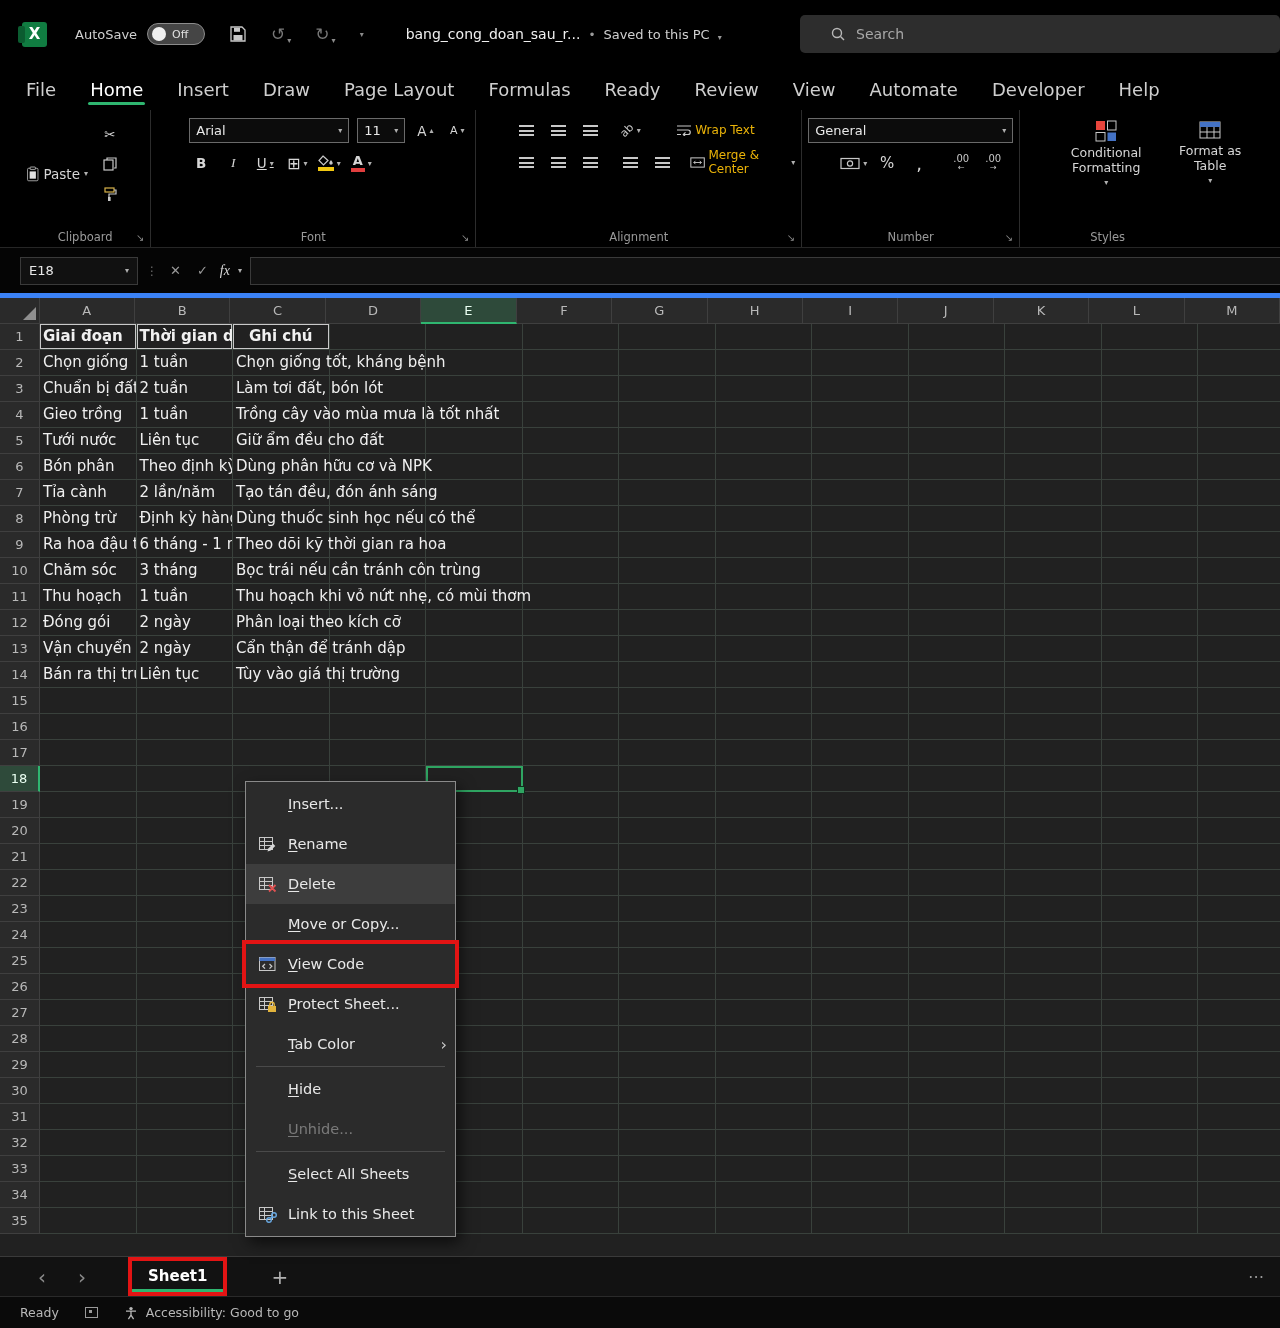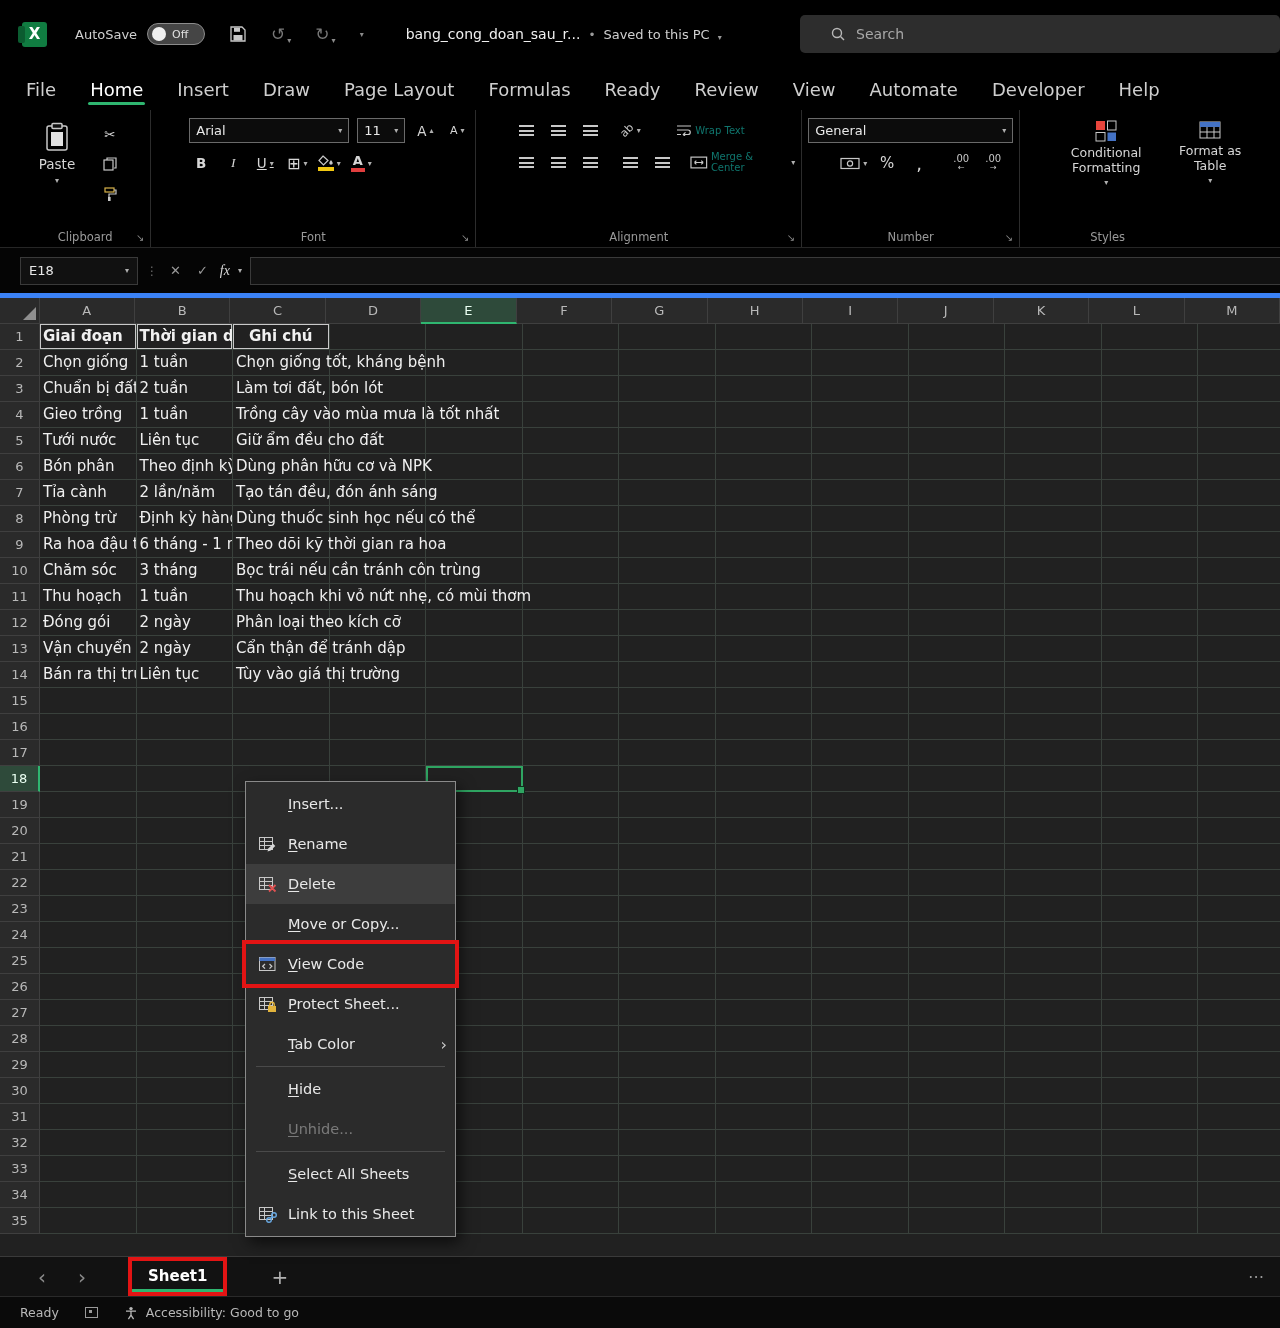--- a/index.html
+++ b/index.html
@@ -37,34 +37,34 @@
 
   
   .ribbon { height:138px; background:#000; display:flex; padding-left:20px; border-bottom:1px solid #262626; }
   .rgroup { position:relative; border-right:1px solid #2c2c2c; padding:8px 6px 22px 6px; display:flex; }
   .glabel { position:absolute; bottom:3px; left:0; right:0; text-align:center; color:#9a9a9a; font-size:11.5px; }
   .launcher { position:absolute; bottom:4px; right:6px; color:#8a8a8a; font-size:10px; }
   .rbtn { min-width:24px; height:24px; display:flex; align-items:center; justify-content:center; gap:3px;
     color:#d6d6d6; font-size:13.5px; cursor:default; }
   .caret { font-size:8px; color:#b0b0b0; }
   .g-clipboard { width:160px; }
-  .paste-btn { width:62px; display:flex; flex-direction:column; align-items:center; gap:4px; color:#d6d6d6; font-size:13.5px; padding-top:4px; }
+  .paste-btn { width:62px; display:flex; flex-direction:row; align-items:center; gap:4px; color:#d6d6d6; font-size:13.5px; padding-top:4px; }
   .mini-col { display:flex; flex-direction:column; gap:6px; margin-left:10px; padding-top:4px; }
   .g-font { width:332px; flex-direction:column; gap:8px; }
   .combo { background:#0c0c0c; border:1px solid #6a6a6a; color:#e8e8e8; font-size:13px; height:25px;
     display:flex; align-items:center; justify-content:space-between; padding:0 6px; }
   .row { display:flex; align-items:center; gap:8px;padding-left:32px; }
   .b { font-weight:bold; } .i { font-style:italic; font-family:"Liberation Serif",serif; } .u { text-decoration:underline; }
   .colorbar { display:flex; flex-direction:column; align-items:center; line-height:1; gap:1px; }
   .bar-y { width:16px; height:4px; background:#f2c811; }
   .bar-r { width:14px; height:4px; background:#e03e3e; }
   .g-align { width:402px; flex-direction:column; gap:8px; }
   .bars { width:15px; height:11px; background:repeating-linear-gradient(to bottom,#c8c8c8 0 2px,transparent 2px 4.5px); }
   .orient { transform:rotate(-45deg); font-size:11px; color:#c8c8c8; }
-  .wrap-lbl, .merge-lbl { font-size:10px; color:#0f766e; }
+  .wrap-lbl, .merge-lbl { font-size:12px; color:#eab308; }
   .g-number { width:228px; flex-direction:column; gap:8px; }
   .dec-ic { display:flex; flex-direction:column; align-items:center; line-height:1; color:#c8c8c8; }
   .dec-ic .n { font-size:10px; } .dec-ic .a { font-size:8px; }
   .g-styles { width:320px; border-right:none; }
   .bigbtn { display:flex; flex-direction:column; align-items:center; gap:3px; color:#d6d6d6; font-size:12.5px;
     width:96px; text-align:center; line-height:1.2; padding-top:2px; }
   .rgroup > .gbody { display:flex; flex-direction:column; gap:8px; }
 
   
   .formulabar { height:50px; background:#050505; display:flex; align-items:center; padding:0 0 0 20px; gap:8px; border-bottom:5px solid #3b82f6; }

